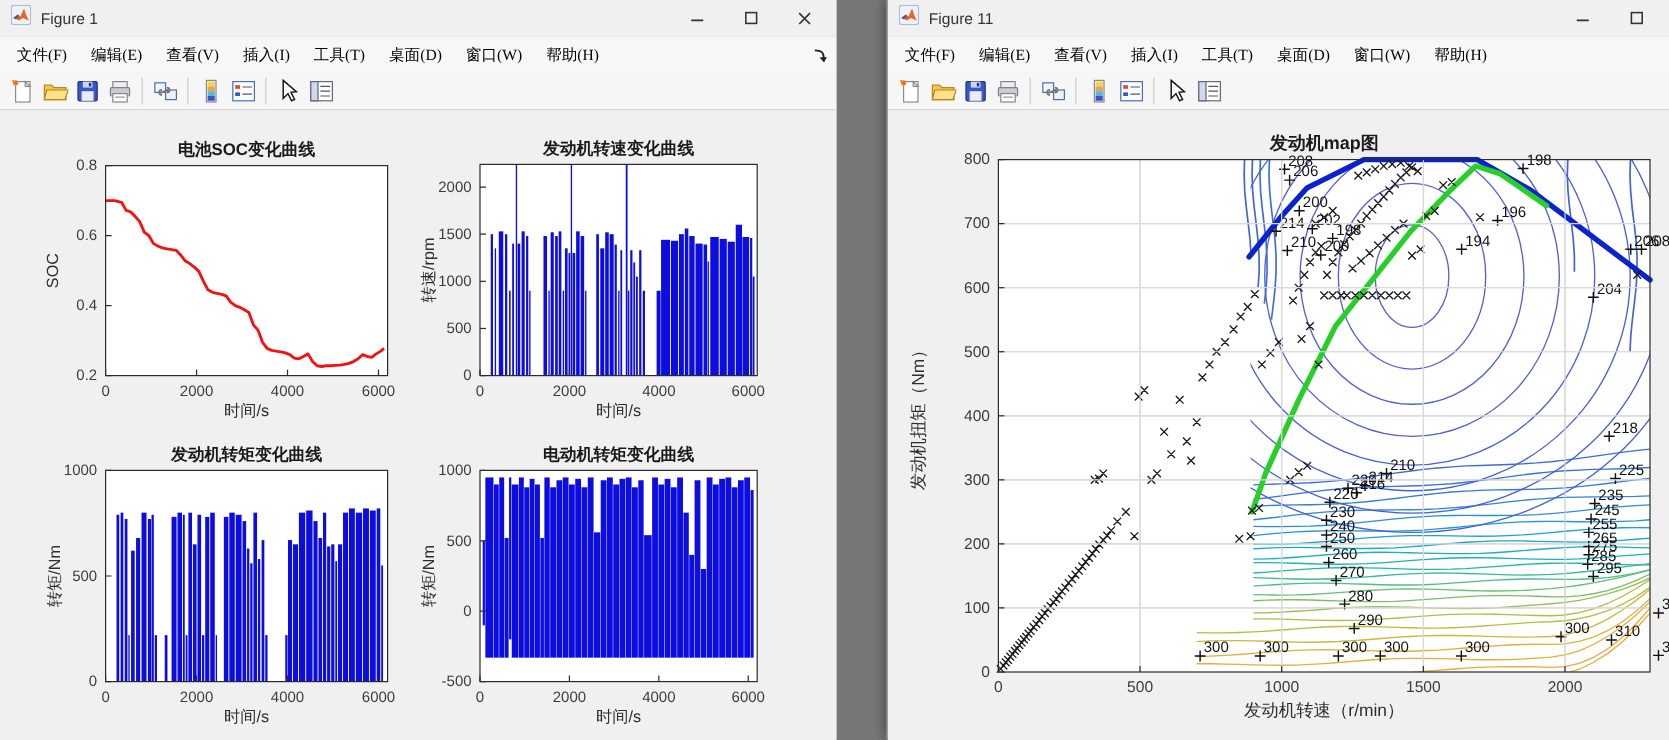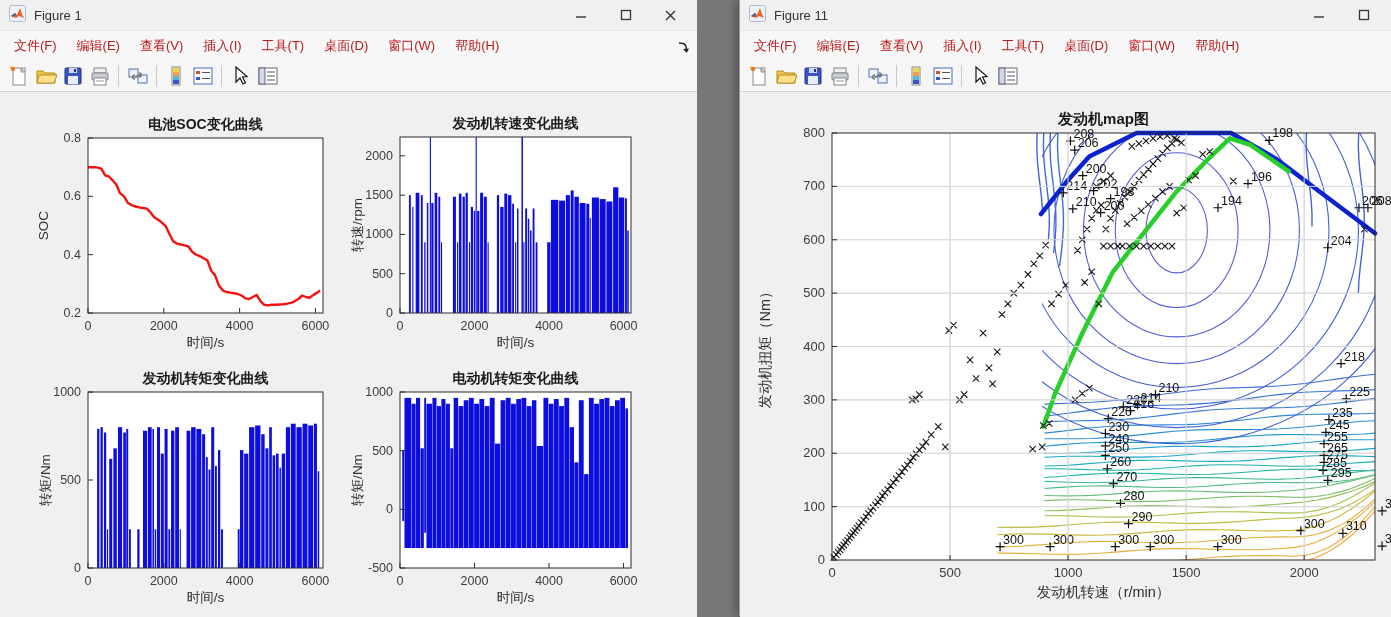--- a/index.html
+++ b/index.html
@@ -9,21 +9,21 @@
   #win-left  { left:0;   width:697px; z-index:1; }
   #win-right { left:695px; width:696px; z-index:2; border-left:1px solid #9a9a9a;
                box-shadow:-4px 0 8px rgba(0,0,0,.28);margin-left:44px; }
   .titlebar { height:30px; background:#f0f0f0; display:flex; align-items:center;
               padding-left:9px; position:relative; }
   .titlebar .title { font-size:13px; color:#333; margin-left:8px; }
   .winbtns { position:absolute; right:4px; top:0; height:30px; display:flex; }
   .wbtn { width:45px; height:30px; display:flex; align-items:center; justify-content:center; }
   .menubar { height:30px; background:#f7f7f7; display:flex; align-items:center;
              padding-left:4px; position:relative; border-top:1px solid #e8e8e8; }
-  .menu-item { font-size:13px; color:#b91c1c; padding:5px 10px; cursor:default; }
+  .menu-item { font-size:13px; color:#000000; padding:5px 10px; cursor:default;font-family:Liberation Serif, serif; }
   .dock-arrow { position:absolute; right:7px; top:9px; }
   .toolbar { height:32px; background:#f6f6f6; border-bottom:1px solid #d2d2d2;
              display:flex; align-items:center; padding-left:5px; }
   .tbtn { width:27px; height:26px; display:flex; align-items:center; justify-content:center; }
   .tsep { width:1px; height:22px; background:#c9c9c9; margin:0 5px; }
   .canvas { position:relative; width:100%; height:525px; background:#f0f0f0; }
   svg text { font-family:"Liberation Sans","DejaVu Sans",sans-serif; }
 </style>
 </head>
 <body>

